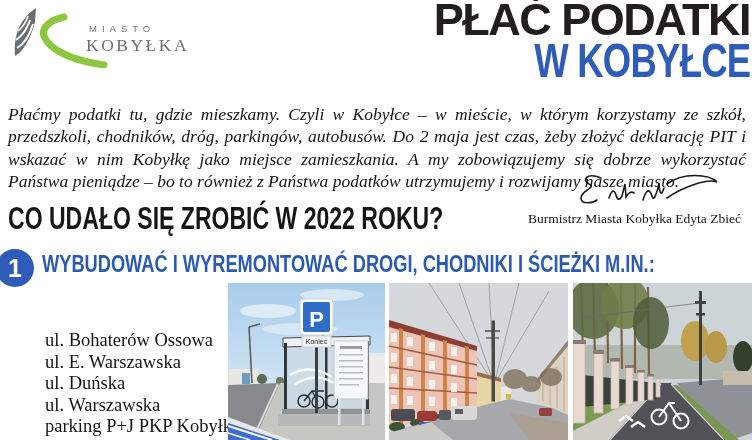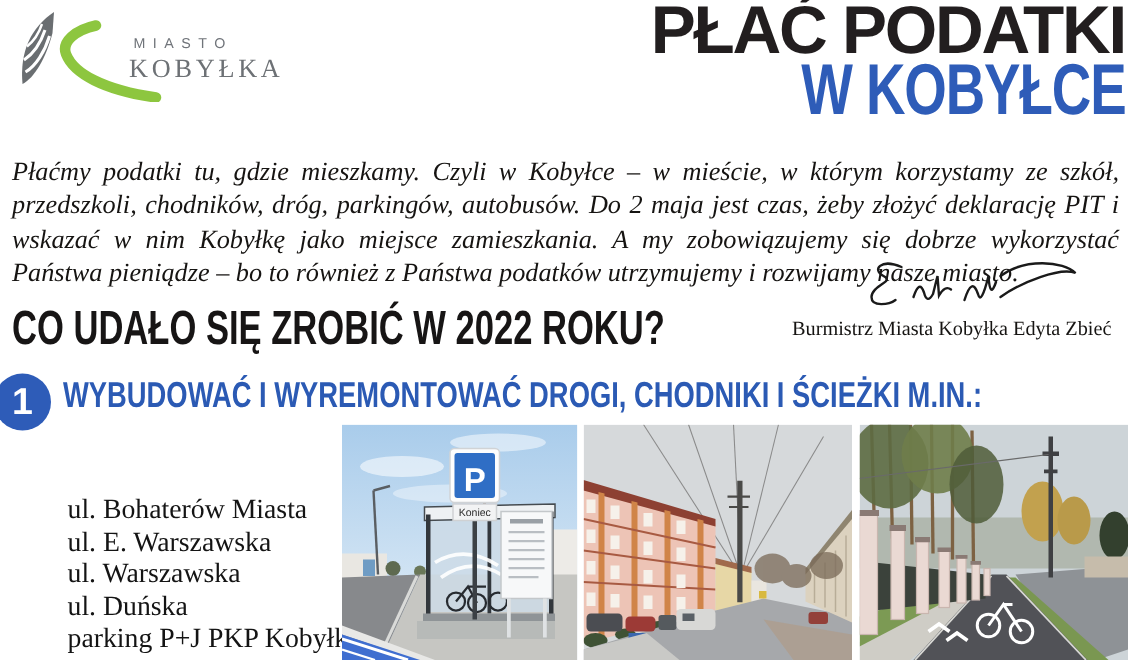--- a/index.html
+++ b/index.html
@@ -76,24 +76,24 @@
   <div class="abs sig-caption">Burmistrz Miasta Kobyłka Edyta Zbieć</div>
 
   <div class="abs heading">CO UDAŁO SIĘ ZROBIĆ W 2022 ROKU?</div>
 
   <div class="abs badge">
     <span>1</span>
   </div>
   <div class="abs item-label">WYBUDOWAĆ I WYREMONTOWAĆ DROGI, CHODNIKI I ŚCIEŻKI M.IN.:</div>
 
   <div class="abs streets">
-    <div>ul. Bohaterów Miasta</div>
+    <div>ul. Bohaterów Ossowa</div>
     <div>ul. E. Warszawska</div>
+    <div>ul. Duńska</div>
     <div>ul. Warszawska</div>
-    <div>ul. Duńska</div>
     <div>parking P+J PKP Kobyłka</div>
   </div>
 
   <div class="abs photo" id="photo1">
     <svg width="157" height="157" viewBox="0 0 157 157">
       <defs>
         <linearGradient id="sky1" x1="0" y1="0" x2="0" y2="1">
           <stop offset="0" stop-color="#a9cceb"></stop>
             <stop offset="1" stop-color="#e6f0f8"></stop>
         </linearGradient>

